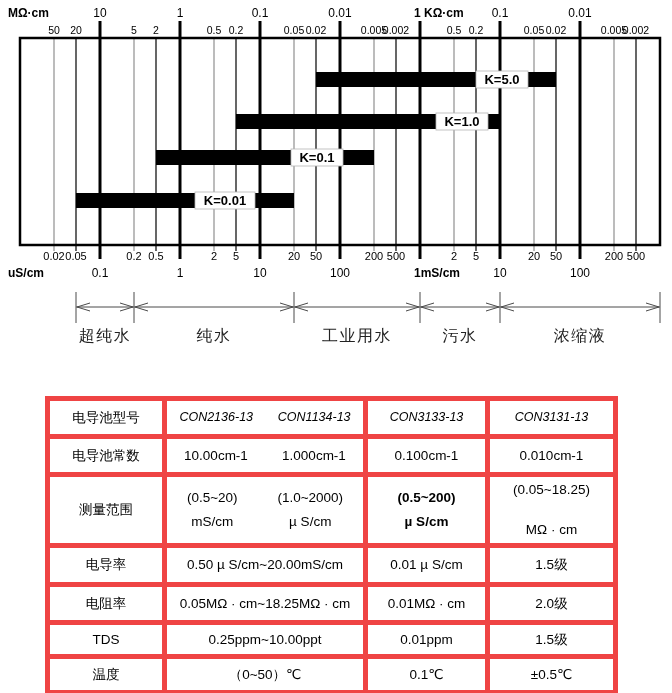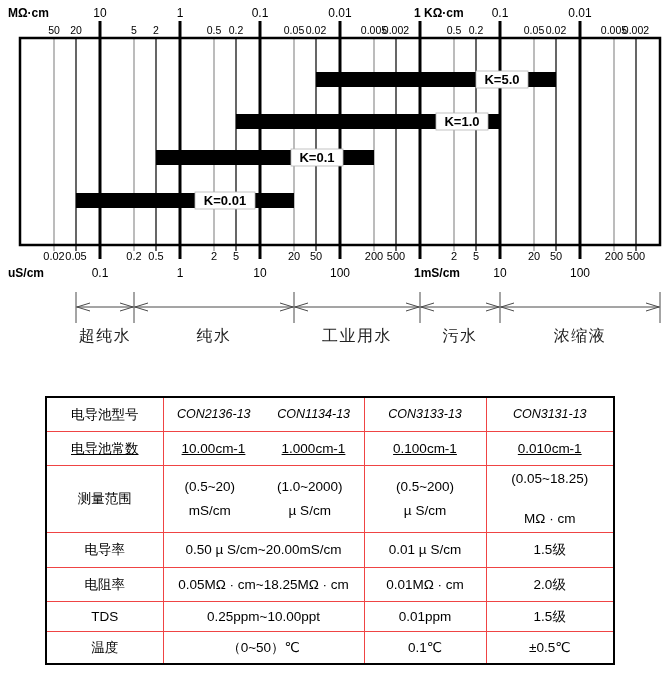--- a/index.html
+++ b/index.html
@@ -1,22 +1,22 @@
 <!DOCTYPE html>
 <html><head>
 <meta charset="utf-8">
 <style>
   html,body{margin:0;padding:0;background:#fff;}
   body{width:672px;height:693px;font-family:"Liberation Sans","DejaVu Sans",sans-serif;color:#000;}
   .stage{position:relative;width:672px;height:693px;background:#fff;overflow:hidden;}
   #chart-holder{position:absolute;left:0;top:0;width:672px;height:360px;}
   table.spec{position:absolute;left:45px;top:396px;width:568px;border-collapse:collapse;table-layout:fixed;border:2px solid #000;}
-  table.spec td{border:1px solid #ef4444;text-align:center;vertical-align:middle;font-size:13.5px;padding:0;line-height:1.15;}
+  table.spec td{border:5px solid #ef4444;text-align:center;vertical-align:middle;font-size:13.5px;padding:0;line-height:1.15;}
   tr.r1 td{height:33px;} tr.r1 td.val{font-size:12.5px;font-style:italic;}
-  tr.r2 td{height:33px;text-decoration:underline;}
+  tr.r2 td{height:33px;}
   tr.r3 td{height:66px;}
   tr.r4 td{height:33px;}
   tr.r5 td{height:34px;}
   tr.r6 td{height:33px;text-align:center;}
   tr.r7 td{height:29px;}
   tr.r8 td{height:31px;}
   tr.sep td{border-top:3px solid #000;}
   td.c1{font-size:14px;}
   .dual{display:flex;justify-content:space-around;align-items:center;width:100%;height:100%;}
   .stack{display:flex;flex-direction:column;justify-content:space-evenly;height:100%;}
@@ -174,21 +174,21 @@
             <span>(0.5~20)</span>
             <span>mS/cm</span>
           </span>
           <span class="stack" style="height:56px">
             <span>(1.0~2000)</span>
             <span>µ S/cm</span>
           </span>
         </div>
       </td>
       <td>
-        <div class="stack" style="height:56px;margin:4px 8px;">
+        <div class="stack" style="height:56px;margin:4px 8px;font-weight:bold;">
           <span>(0.5~200)</span>
           <span>µ S/cm</span>
         </div>
       </td>
       <td>
         <div class="stack" style="height:56px;margin:4px 0;justify-content:space-between;">
           <span>(0.05~18.25)</span>
           <span>MΩ · cm</span>
         </div>
       </td>

